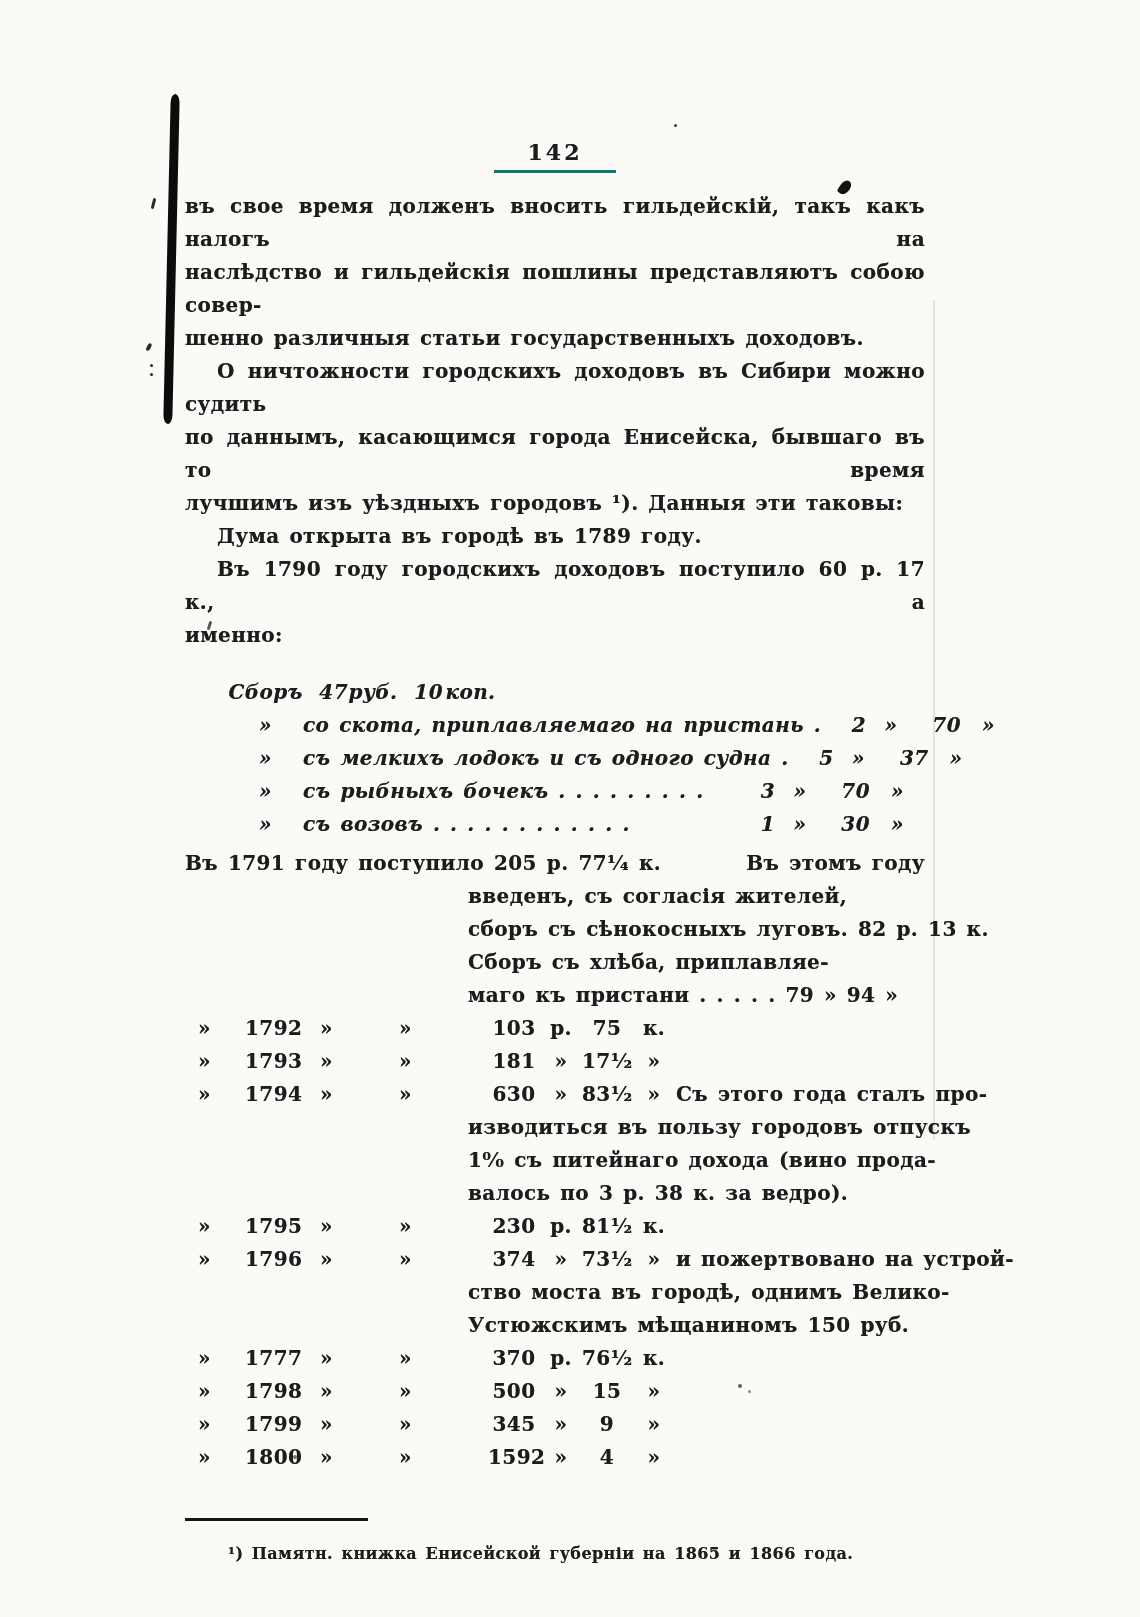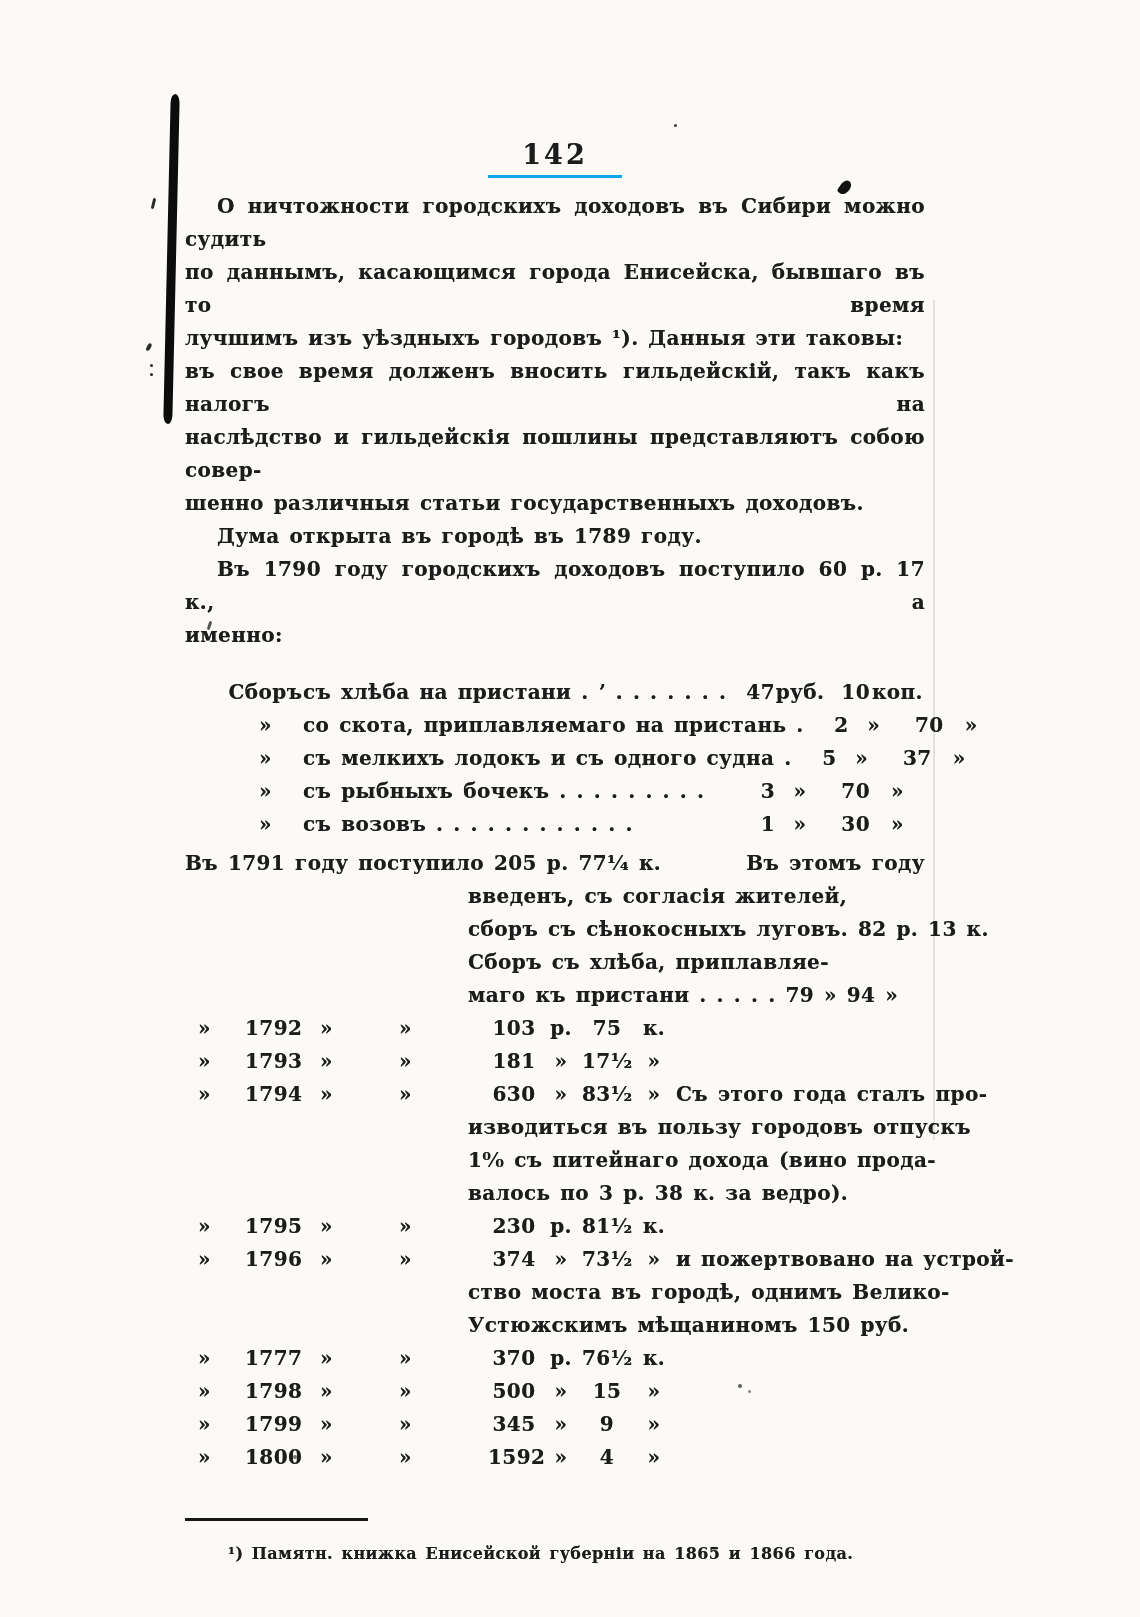--- a/index.html
+++ b/index.html
@@ -11,38 +11,38 @@
     background:#fbfaf6;
     overflow:hidden;
     font-family:"DejaVu Serif","Liberation Serif",serif;
     font-weight:700;
     color:#1c1c1c;
     -webkit-font-smoothing:antialiased;
   }
   
   .pagehead{position:absolute;top:139px;left:185px;width:740px;text-align:center;}
   .pageno{
-    display:inline-block;font-size:27px;letter-spacing:3px;
-    padding:0 34px 5px 34px;border-bottom:3px solid #0ea5e9;
+    display:inline-block;font-size:22px;letter-spacing:3px;
+    padding:0 34px 5px 34px;border-bottom:3px solid #0f766e;
     text-shadow:0 0 .5px rgba(0,0,0,.55);
   }
   
   .content{
     position:absolute;left:185px;top:190px;width:740px;
     font-size:20px;line-height:33px;
     letter-spacing:.4px;word-spacing:2.5px;
     text-shadow:0 0 .5px rgba(0,0,0,.55);
   }
   .para{margin:0;padding:0;}
   .line{display:block;text-align:justify;}
   .line.j{text-align-last:justify;}
   .ind{text-indent:32px;}
   
   .fees{margin-top:24px;margin-left:43px;}
-  .frow{display:flex;align-items:center;}
+  .frow{display:flex;align-items:center;font-style:italic;}
   .fpre{width:75px;flex:none;text-align:center;white-space:nowrap;}
   .flab{flex:1;white-space:nowrap;}
   .fnum{width:45px;flex:none;text-align:right;white-space:nowrap;}
   .funit{width:50px;flex:none;text-align:center;white-space:nowrap;}
   .fnum2{width:45px;flex:none;text-align:right;white-space:nowrap;}
   .funit2{width:55px;flex:none;text-align:center;white-space:nowrap;}
   
   .y1791{margin-top:6px;}
   .y1791-line1{display:flex;justify-content:space-between;}
   .y1791-line1 span{white-space:nowrap;}
@@ -96,45 +96,44 @@
   <div class="speck speck-d"></div>
   <div class="edge-shadow"></div>
 
   <div class="pagehead">
     <span class="pageno">142</span>
   </div>
 
   <div class="content">
 
     <p class="para">
+      <span class="line j">въ свое время долженъ вносить гильдейскій, такъ какъ налогъ на</span>
+      <span class="line j">наслѣдство и гильдейскія пошлины представляютъ собою совер-</span>
+      <span class="line">шенно различныя статьи государственныхъ доходовъ.</span>
+    </p>
+
+    <p class="para">
       <span class="line j ind">О ничтожности городскихъ доходовъ въ Сибири можно судить</span>
       <span class="line j">по даннымъ, касающимся города Енисейска, бывшаго въ то время</span>
       <span class="line">лучшимъ изъ уѣздныхъ городовъ ¹). Данныя эти таковы:</span>
     </p>
 
     <p class="para">
-      <span class="line j">въ свое время долженъ вносить гильдейскій, такъ какъ налогъ на</span>
-      <span class="line j">наслѣдство и гильдейскія пошлины представляютъ собою совер-</span>
-      <span class="line">шенно различныя статьи государственныхъ доходовъ.</span>
-    </p>
-
-    <p class="para">
       <span class="line ind">Дума открыта въ городѣ въ 1789 году.</span>
     </p>
 
     <p class="para">
       <span class="line j ind">Въ 1790 году городскихъ доходовъ поступило 60 р. 17 к., а</span>
       <span class="line">именно:</span>
     </p>
 
     <div class="fees">
 
       <div class="frow">
         <span class="fpre">Сборъ</span>
-        <span class="flab">съ хлѣба на пристани  . ʼ .  .  .  .  .  .  .</span>
         <span class="fnum">47</span>
         <span class="funit">руб.</span>
         <span class="fnum2">10</span>
         <span class="funit2">коп.</span>
       </div>
 
       <div class="frow">
         <span class="fpre">»</span>
         <span class="flab">со скота, приплавляемаго на пристань .</span>
         <span class="fnum">2</span>

